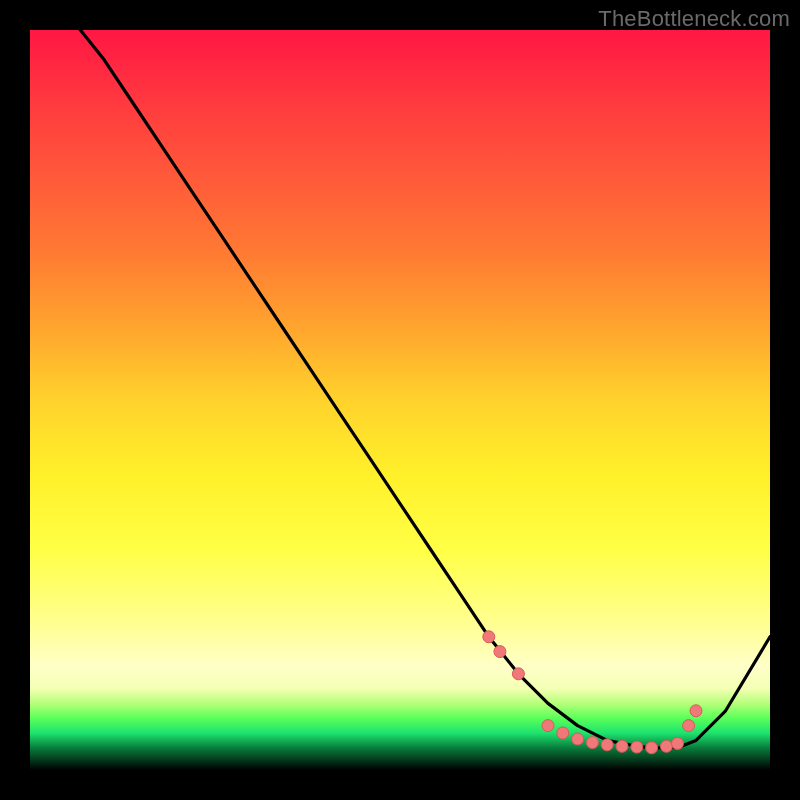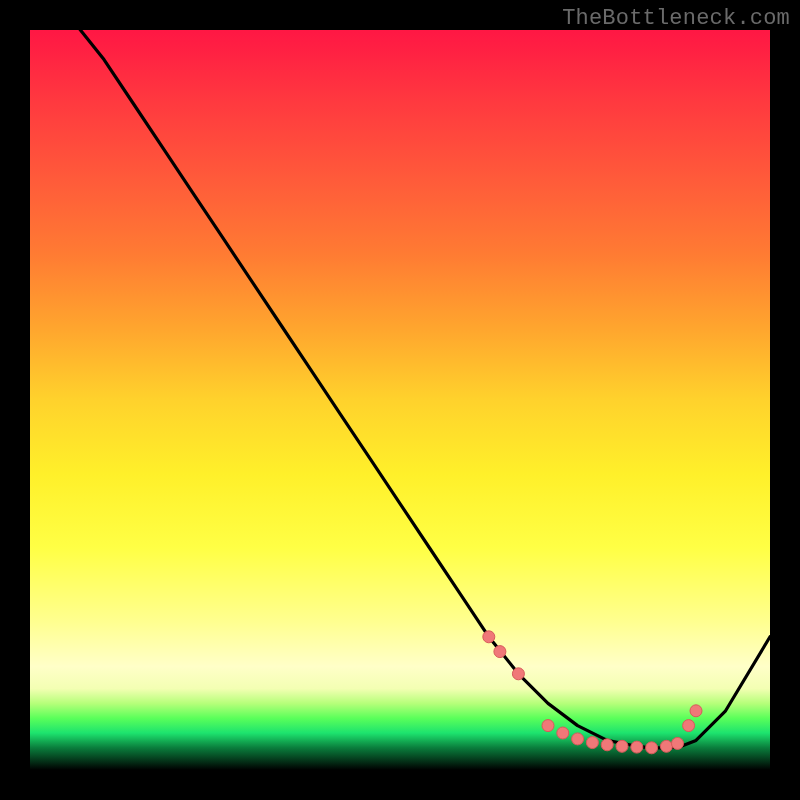--- a/index.html
+++ b/index.html
@@ -9,21 +9,20 @@
     height: 800px;
     background: #000000;
     overflow: hidden;
     font-family: Arial, Helvetica, sans-serif;
   }
   .frame {
     position: relative;
     width: 800px;
     height: 800px;
     background: #000000;
-    font-family: Liberation Mono, monospace;
   }
   .plot-area {
     position: absolute;
     left: 30px;
     top: 30px;
     width: 740px;
     height: 740px;
     
     background: linear-gradient(
       to bottom,

